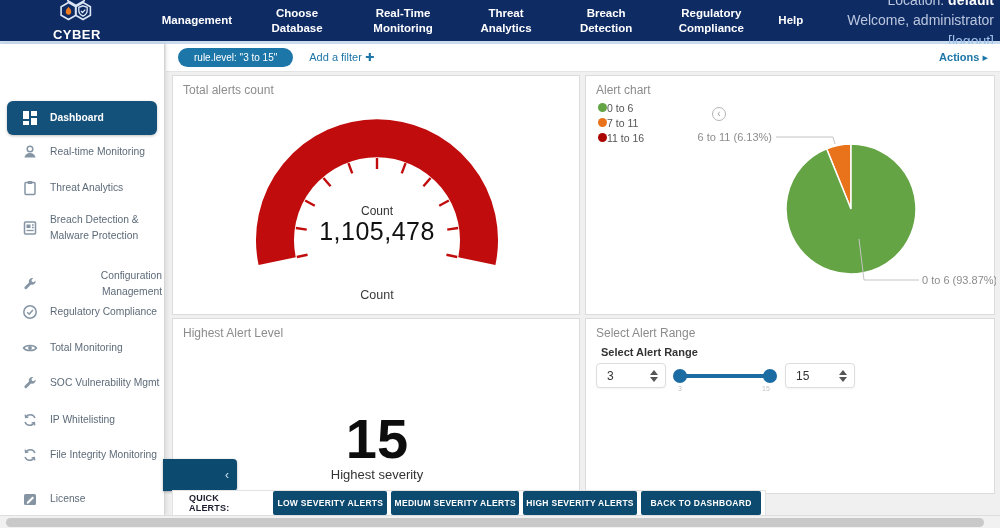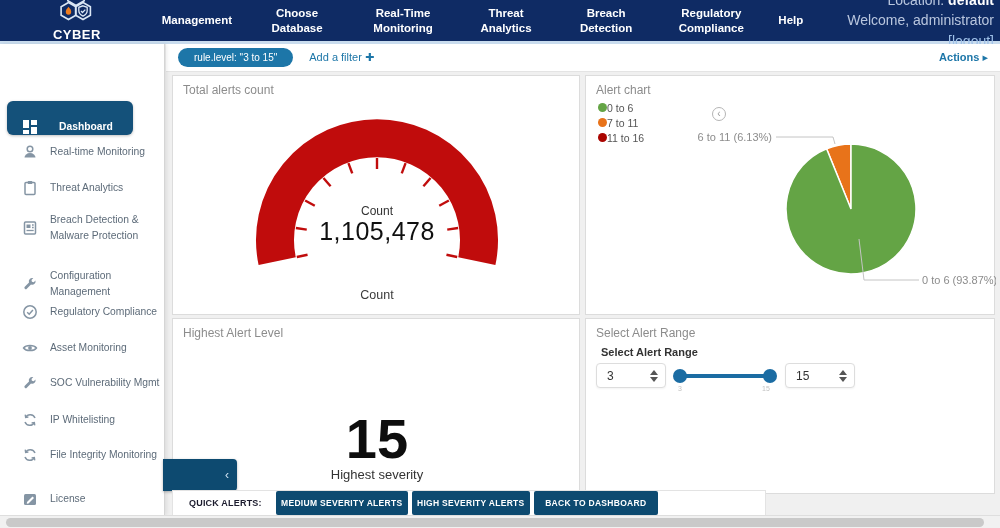--- a/index.html
+++ b/index.html
@@ -16,21 +16,21 @@
   .nav-item { color:#fff; font-weight:bold; font-size:11.5px; line-height:1.3; text-align:center; max-width:82px; cursor:pointer; }
   #header-right { margin-left:auto; padding-right:6px; text-align:right; font-size:14px; color:#b9c6de; line-height:1.45; }
   #header-right b { color:#fff; }
   #logout-link { color:#9fc1e8; cursor:pointer; }
 
   
   #sidebar { position:absolute; left:0; top:44px; width:165px; bottom:13px; background:#fff; border-right:1px solid #d5d5d5; box-shadow:2px 0 4px rgba(0,0,0,.08); z-index:3; }
   .side-item { position:absolute; left:0; width:165px; display:flex; align-items:center; cursor:pointer; }
   .side-icon { width:16px; height:16px; margin-left:22px; margin-right:12px; flex:0 0 16px; }
   .side-label { font-size:10.3px; color:#5d6b79; width:112px; line-height:1.55; }
-  #side-active { position:absolute; left:7px; top:57px; width:126px; height:34px; background:#14517a; border-radius:6px; box-shadow:0 1px 3px rgba(0,0,0,.25); display:flex; align-items:flex-end; cursor:pointer;gap:9px; }
+  #side-active { position:absolute; left:7px; top:57px; width:150px; height:34px; background:#14517a; border-radius:6px; box-shadow:0 1px 3px rgba(0,0,0,.25); display:flex; align-items:center; cursor:pointer; }
   #side-active .side-icon { margin-left:15px; }
   #side-active .side-label { color:#fff; font-weight:bold; }
 
   
   #filterbar { position:absolute; left:166px; top:44px; right:0; height:28px; background:#fff; border-bottom:1px solid #e4e4e4; display:flex; align-items:center; }
   #filter-pill { margin-left:12px; background:#1d76a8; color:#fff; font-size:10px; padding:4px 16px; border-radius:12px; cursor:pointer; }
   #add-filter { margin-left:16px; color:#1d76a8; font-size:11px; cursor:pointer; }
   #add-filter b { font-weight:bold; }
   #actions-link { margin-left:auto; margin-right:12px; color:#1d76a8; font-size:11px; font-weight:bold; cursor:pointer; }
 
@@ -160,41 +160,41 @@
       <svg class="side-icon" viewBox="0 0 16 16">
         <rect x="2.5" y="2" width="11" height="12" rx="1" fill="none" stroke="#8595a4" stroke-width="1.5"></rect>
         <rect x="4.5" y="4.5" width="4" height="3.5" fill="#8595a4"></rect>
         <line x1="10" y1="5" x2="11.7" y2="5" stroke="#8595a4" stroke-width="1.3"></line>
         <line x1="10" y1="7.5" x2="11.7" y2="7.5" stroke="#8595a4" stroke-width="1.3"></line>
         <line x1="4.5" y1="10.5" x2="11.7" y2="10.5" stroke="#8595a4" stroke-width="1.3"></line>
       </svg>
       <div class="side-label">Breach Detection &amp; Malware Protection</div>
     </div>
 
-    <div class="side-item" style="top:224px;">
+    <div class="side-item" style="top:224px;text-align:right;">
       <svg class="side-icon" viewBox="0 0 16 16">
         <path d="M13.4 4.2 a3.4 3.4 0 0 1 -4.4 4.3 L4.8 12.7 a1.4 1.4 0 0 1 -2 -2 L7 6.5 A3.4 3.4 0 0 1 11.3 2.1 L9.5 3.9 l0.4 1.9 1.9 0.4 1.6-1.6 z" fill="#8595a4"></path>
       </svg>
       <div class="side-label">Configuration Management</div>
     </div>
 
     <div class="side-item" style="top:260px;">
       <svg class="side-icon" viewBox="0 0 16 16">
         <circle cx="8" cy="8" r="6.2" fill="none" stroke="#8595a4" stroke-width="1.5"></circle>
         <polyline points="5.2,8.3 7.2,10.2 10.9,6" fill="none" stroke="#8595a4" stroke-width="1.5"></polyline>
       </svg>
       <div class="side-label">Regulatory Compliance</div>
     </div>
 
     <div class="side-item" style="top:296px;">
       <svg class="side-icon" viewBox="0 0 16 16">
         <path d="M1.5 8 C4 4.6 12 4.6 14.5 8 C12 11.4 4 11.4 1.5 8 Z" fill="none" stroke="#8595a4" stroke-width="1.4"></path>
         <circle cx="8" cy="8" r="1.9" fill="#8595a4"></circle>
       </svg>
-      <div class="side-label">Asset Monitoring</div>
+      <div class="side-label">Total Monitoring</div>
     </div>
 
     <div class="side-item" style="top:331px;">
       <svg class="side-icon" viewBox="0 0 16 16">
         <path d="M13.4 4.2 a3.4 3.4 0 0 1 -4.4 4.3 L4.8 12.7 a1.4 1.4 0 0 1 -2 -2 L7 6.5 A3.4 3.4 0 0 1 11.3 2.1 L9.5 3.9 l0.4 1.9 1.9 0.4 1.6-1.6 z" fill="#8595a4"></path>
       </svg>
       <div class="side-label">SOC Vulnerability Mgmt</div>
     </div>
 
     <div class="side-item" style="top:368px;">
@@ -314,20 +314,21 @@
         </span>
     </div>
   </div>
 
   <div id="collapse-bar">
     <span>‹</span>
   </div>
 
   <div id="quickbar">
     <span id="quickbar-label">QUICK ALERTS:</span>
+    <button class="qbtn" id="qbtn-0">LOW SEVERITY ALERTS</button>
     <button class="qbtn" id="qbtn-1">MEDIUM SEVERITY ALERTS</button>
     <button class="qbtn" id="qbtn-2">HIGH SEVERITY ALERTS</button>
     <button class="qbtn" id="qbtn-3">BACK TO DASHBOARD</button>
   </div>
 
   <div id="hscroll-track">
     <div id="hscroll-thumb"></div>
   </div>
 
 </div>

